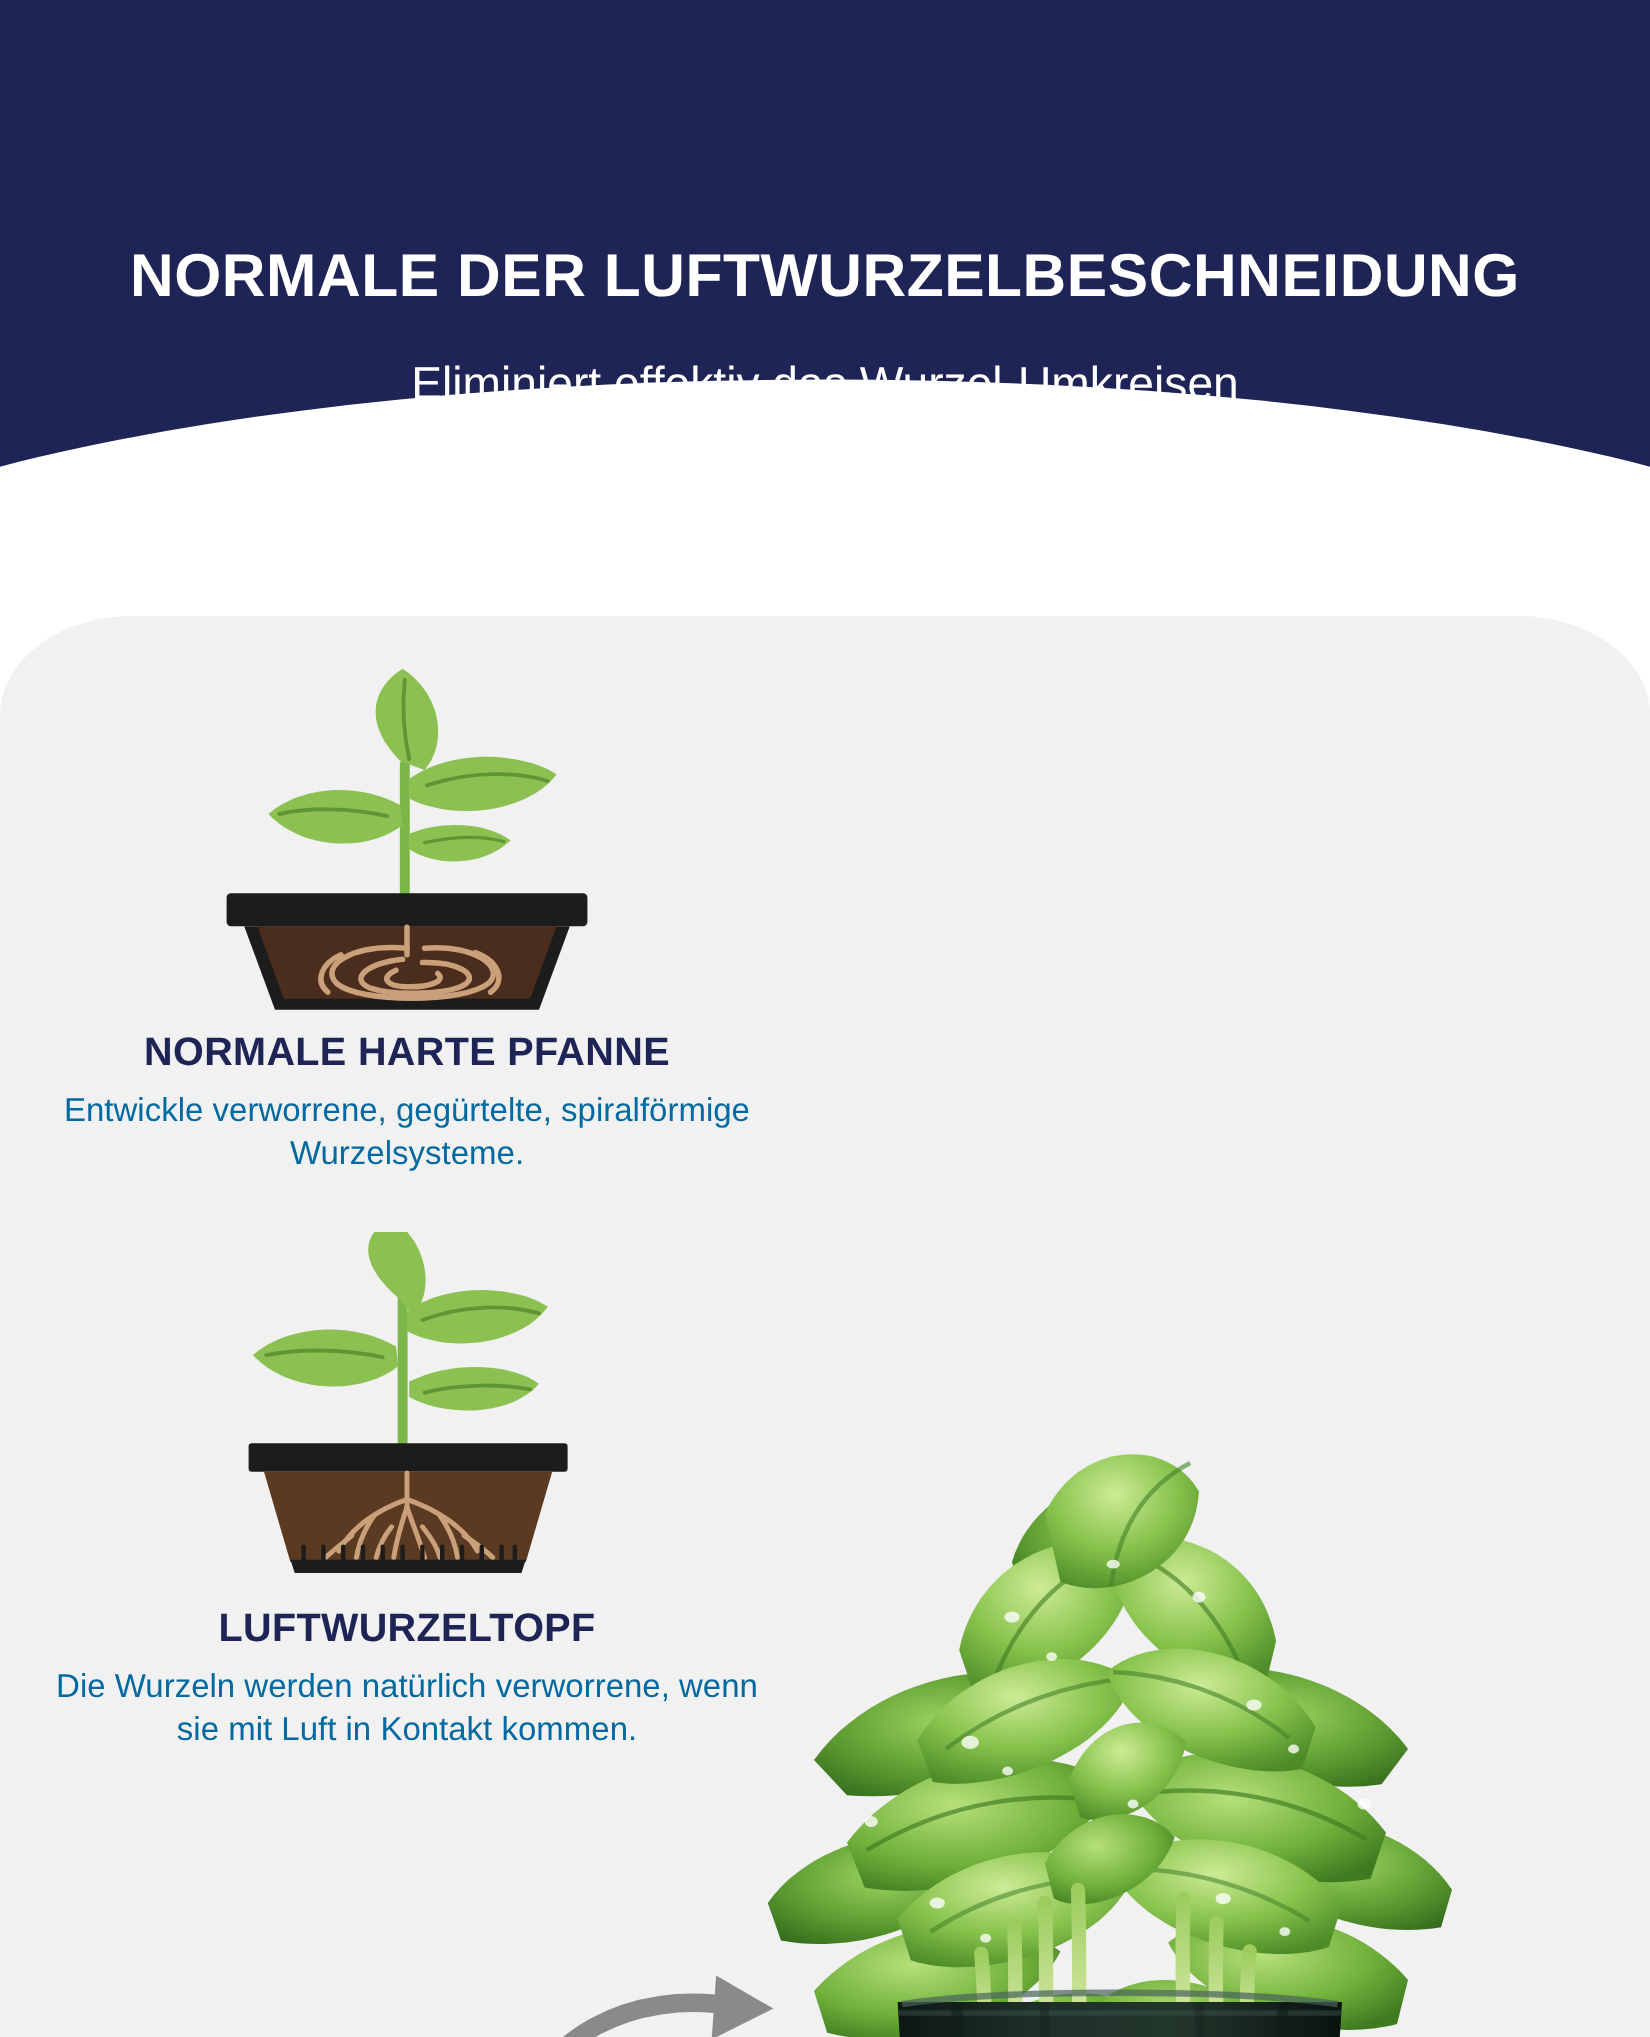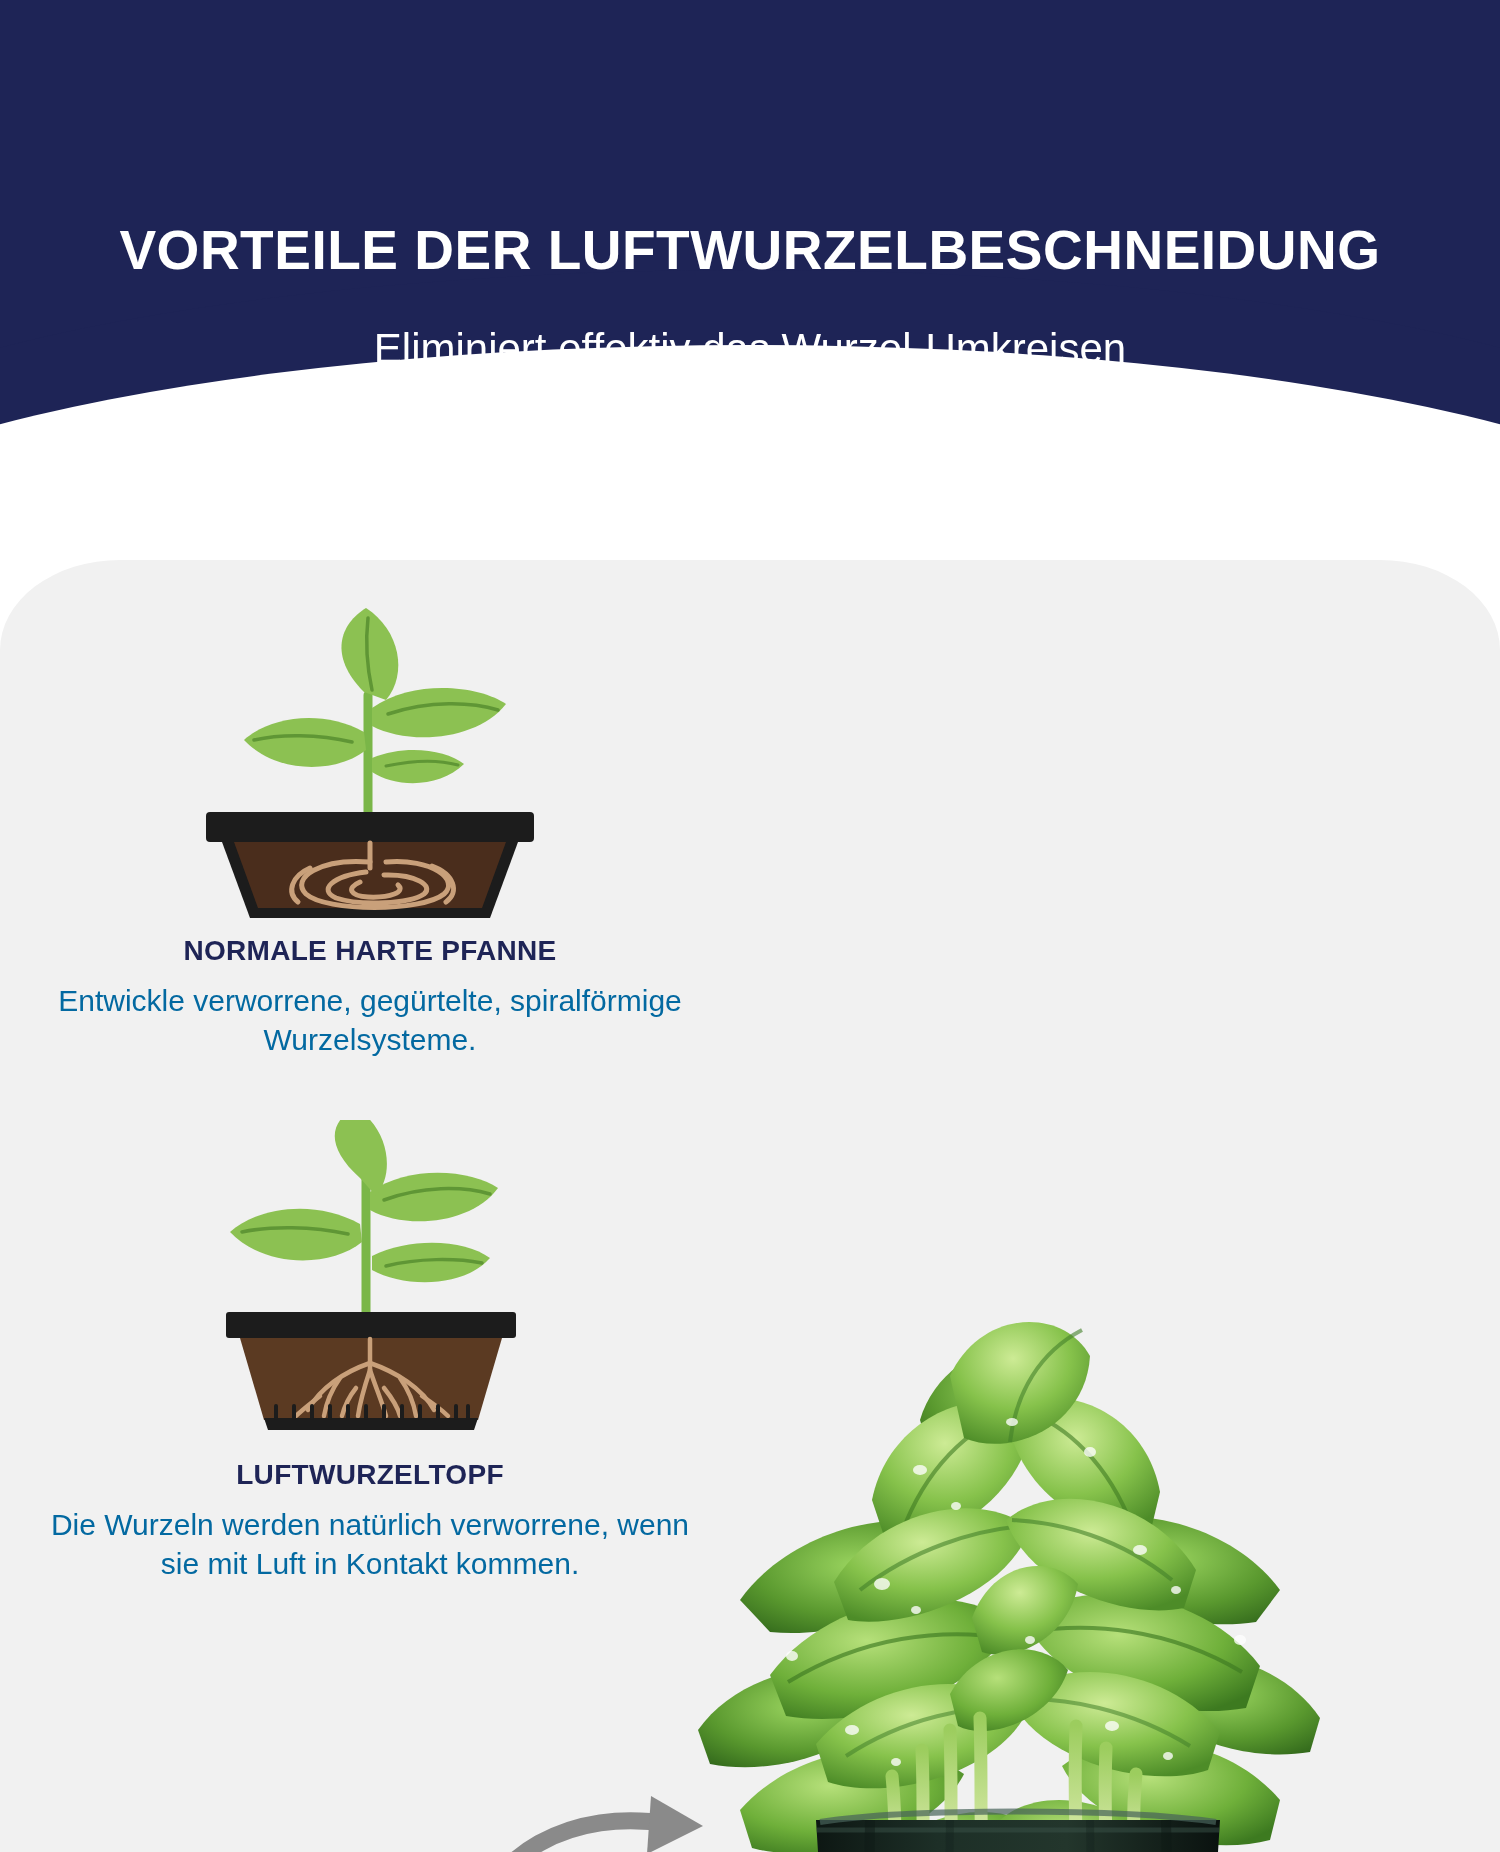--- a/index.html
+++ b/index.html
@@ -132,21 +132,21 @@
   .art {
     width: 660px;
     height: 330px;
     position: relative;
   }
   .art svg { display: block; margin: 0 auto; }
 
   .block-title {
     margin: 0;
     color: #1e2456;
-    font-size: 28px;
+    font-size: 36px;
     font-weight: bold;
     letter-spacing: 0.3px;
     line-height: 1.1;
   }
   .block-1 .block-title { padding-top: 6px; }
   .block-2 .block-title { padding-top: 10px; }
 
   .block-desc {
     margin: 0;
     padding-top: 14px;
@@ -181,21 +181,21 @@
 
 <div class="page">
 
   <div class="header-wrap">
     <div class="header-grey-arc"></div>
     <div class="header-navy"></div>
     <div class="header-navy-arc"></div>
     <div class="header-white-arc"></div>
 
     <div class="header-text">
-      <h1 class="header-title">VORTEILE DER LUFTWURZELBESCHNEIDUNG</h1>
+      <h1 class="header-title">NORMALE DER LUFTWURZELBESCHNEIDUNG</h1>
       <p class="header-sub">Eliminiert effektiv das Wurzel-Umkreisen</p>
     </div>
   </div>
 
   <div class="body-panel">
     <div class="body-panel-inner">
 
       <div class="left-col">
 
         <div class="block block-1">

